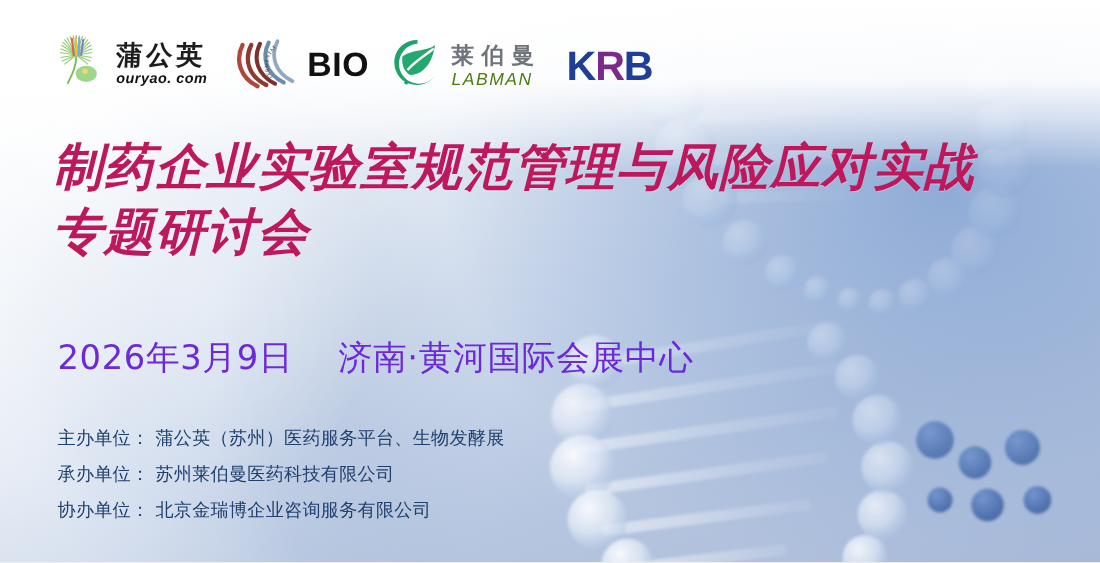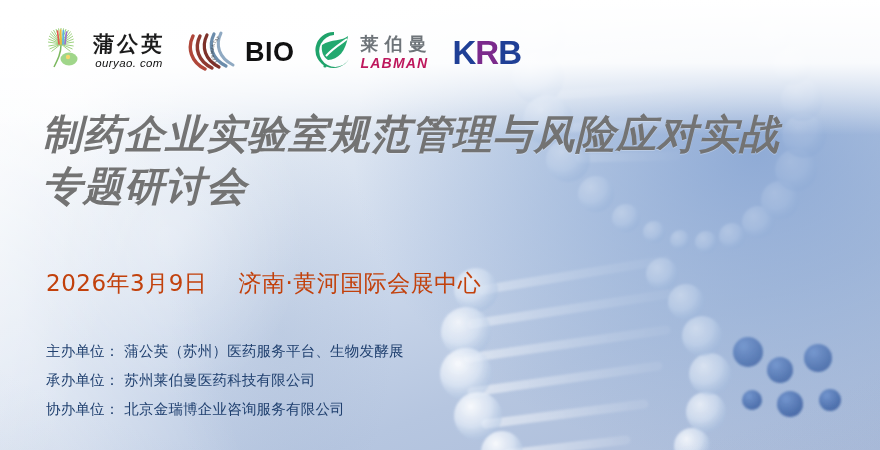--- a/index.html
+++ b/index.html
@@ -44,62 +44,62 @@
   }
   .logo{display:flex;align-items:center;}
   .logo-ouryao{gap:7px;margin-right:22px;}
   .ouryao-text{display:flex;flex-direction:column;align-items:center;line-height:1;}
   .ouryao-cn{
     font-family:"Liberation Serif","DejaVu Serif",serif;
     font-size:21px;font-weight:700;color:#1c1c1c;letter-spacing:3px;
     transform:skewX(-3deg);
   }
   .ouryao-en{
-    font-size:11.5px;font-weight:400;font-style:italic;color:#111;
+    font-size:11.5px;font-weight:700;font-style:italic;color:#111;
     letter-spacing:.4px;margin-top:3px;
   }
   .logo-bio{gap:2px;margin-right:18px;}
   .bio-word{
     font-family:Liberation Sans, sans-serif;
     font-size:27px;font-weight:700;color:#111;letter-spacing:.5px;
   }
   .logo-labman{gap:6px;margin-right:20px;}
   .labman-text{display:flex;flex-direction:column;line-height:1;}
   .labman-cn{
     font-size:18px;font-weight:700;color:#6e7479;letter-spacing:6px;
     font-family:Liberation Sans, sans-serif;
   }
   .labman-en{
-    font-size:14px;font-weight:700;font-style:italic;color:#be185d;
+    font-size:14px;font-weight:400;font-style:italic;color:#4d7c0f;
     letter-spacing:1.2px;margin-top:3px;
   }
   .logo-krb{gap:8px;}
   .krb-word{font-size:33px;font-weight:700;letter-spacing:-1px;line-height:1;display:flex;}
   .krb-k{color:#1f3f96;}
   .krb-r{color:#7b2a8c;}
   .krb-b{color:#1f3f96;}
   .krb-text{display:flex;flex-direction:column;line-height:1;}
   .krb-cn{font-size:16px;font-weight:700;color:#3a3f45;letter-spacing:.5px;
           font-family:"DejaVu Sans",sans-serif;}
   .krb-en{font-size:16px;font-weight:700;color:#7b2a8c;letter-spacing:.6px;margin-top:2px;
           font-family:"DejaVu Sans",sans-serif;}
   
   .headline{
     position:absolute;left:42px;top:108px;width:820px;
     font-family:"DejaVu Sans","Liberation Sans",sans-serif;
-    color:#737373;font-weight:700;font-style:italic;
+    color:#be185d;font-weight:700;font-style:italic;
     font-size:40px;line-height:52px;letter-spacing:1px;
     text-shadow:0 1px 0 rgba(255,255,255,.25);
   }
   .headline-l2{font-size:40px;}
   
   .datevenue{
     position:absolute;left:46px;top:268px;
     font-family:"DejaVu Sans","Liberation Sans",sans-serif;
-    font-size:23px;color:#c2410c;letter-spacing:.5px;white-space:pre;
+    font-size:27px;color:#6d28d9;letter-spacing:.5px;white-space:pre;
   }
   
   .orgs{
     position:absolute;left:46px;top:337px;
     font-family:"DejaVu Sans","Liberation Sans",sans-serif;
     font-size:14.5px;color:#20406f;line-height:29px;letter-spacing:.2px;
   }
   .org-line{white-space:pre;}
 </style>
 </head>

